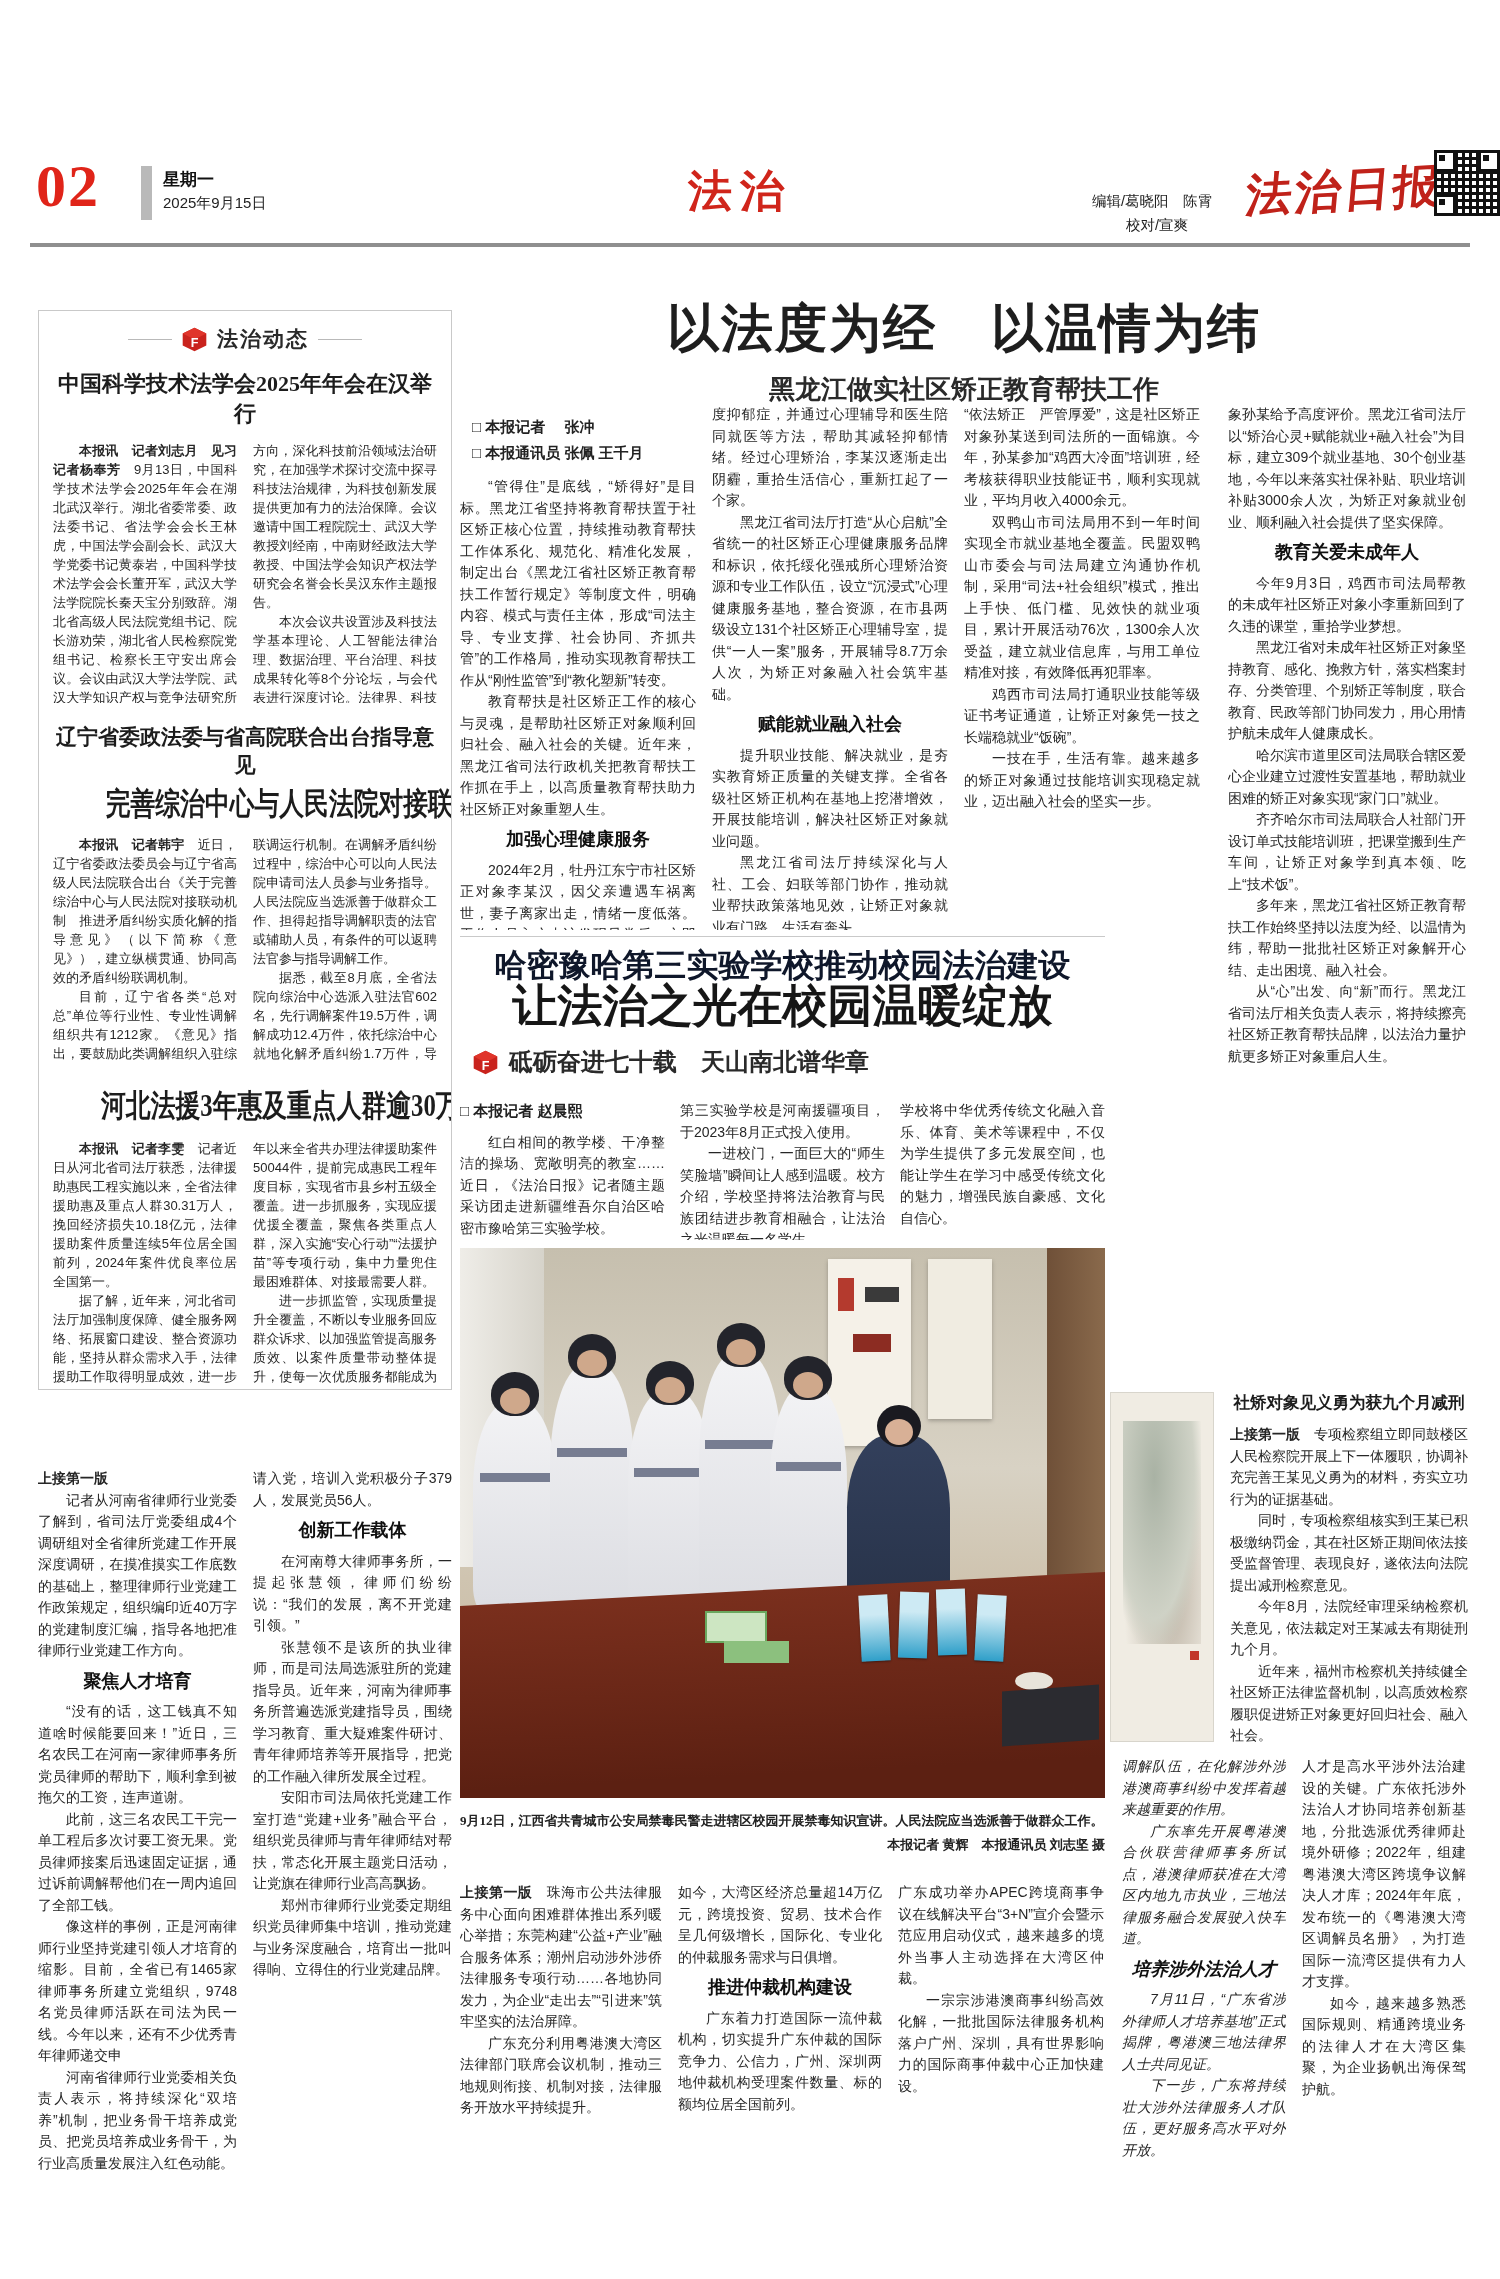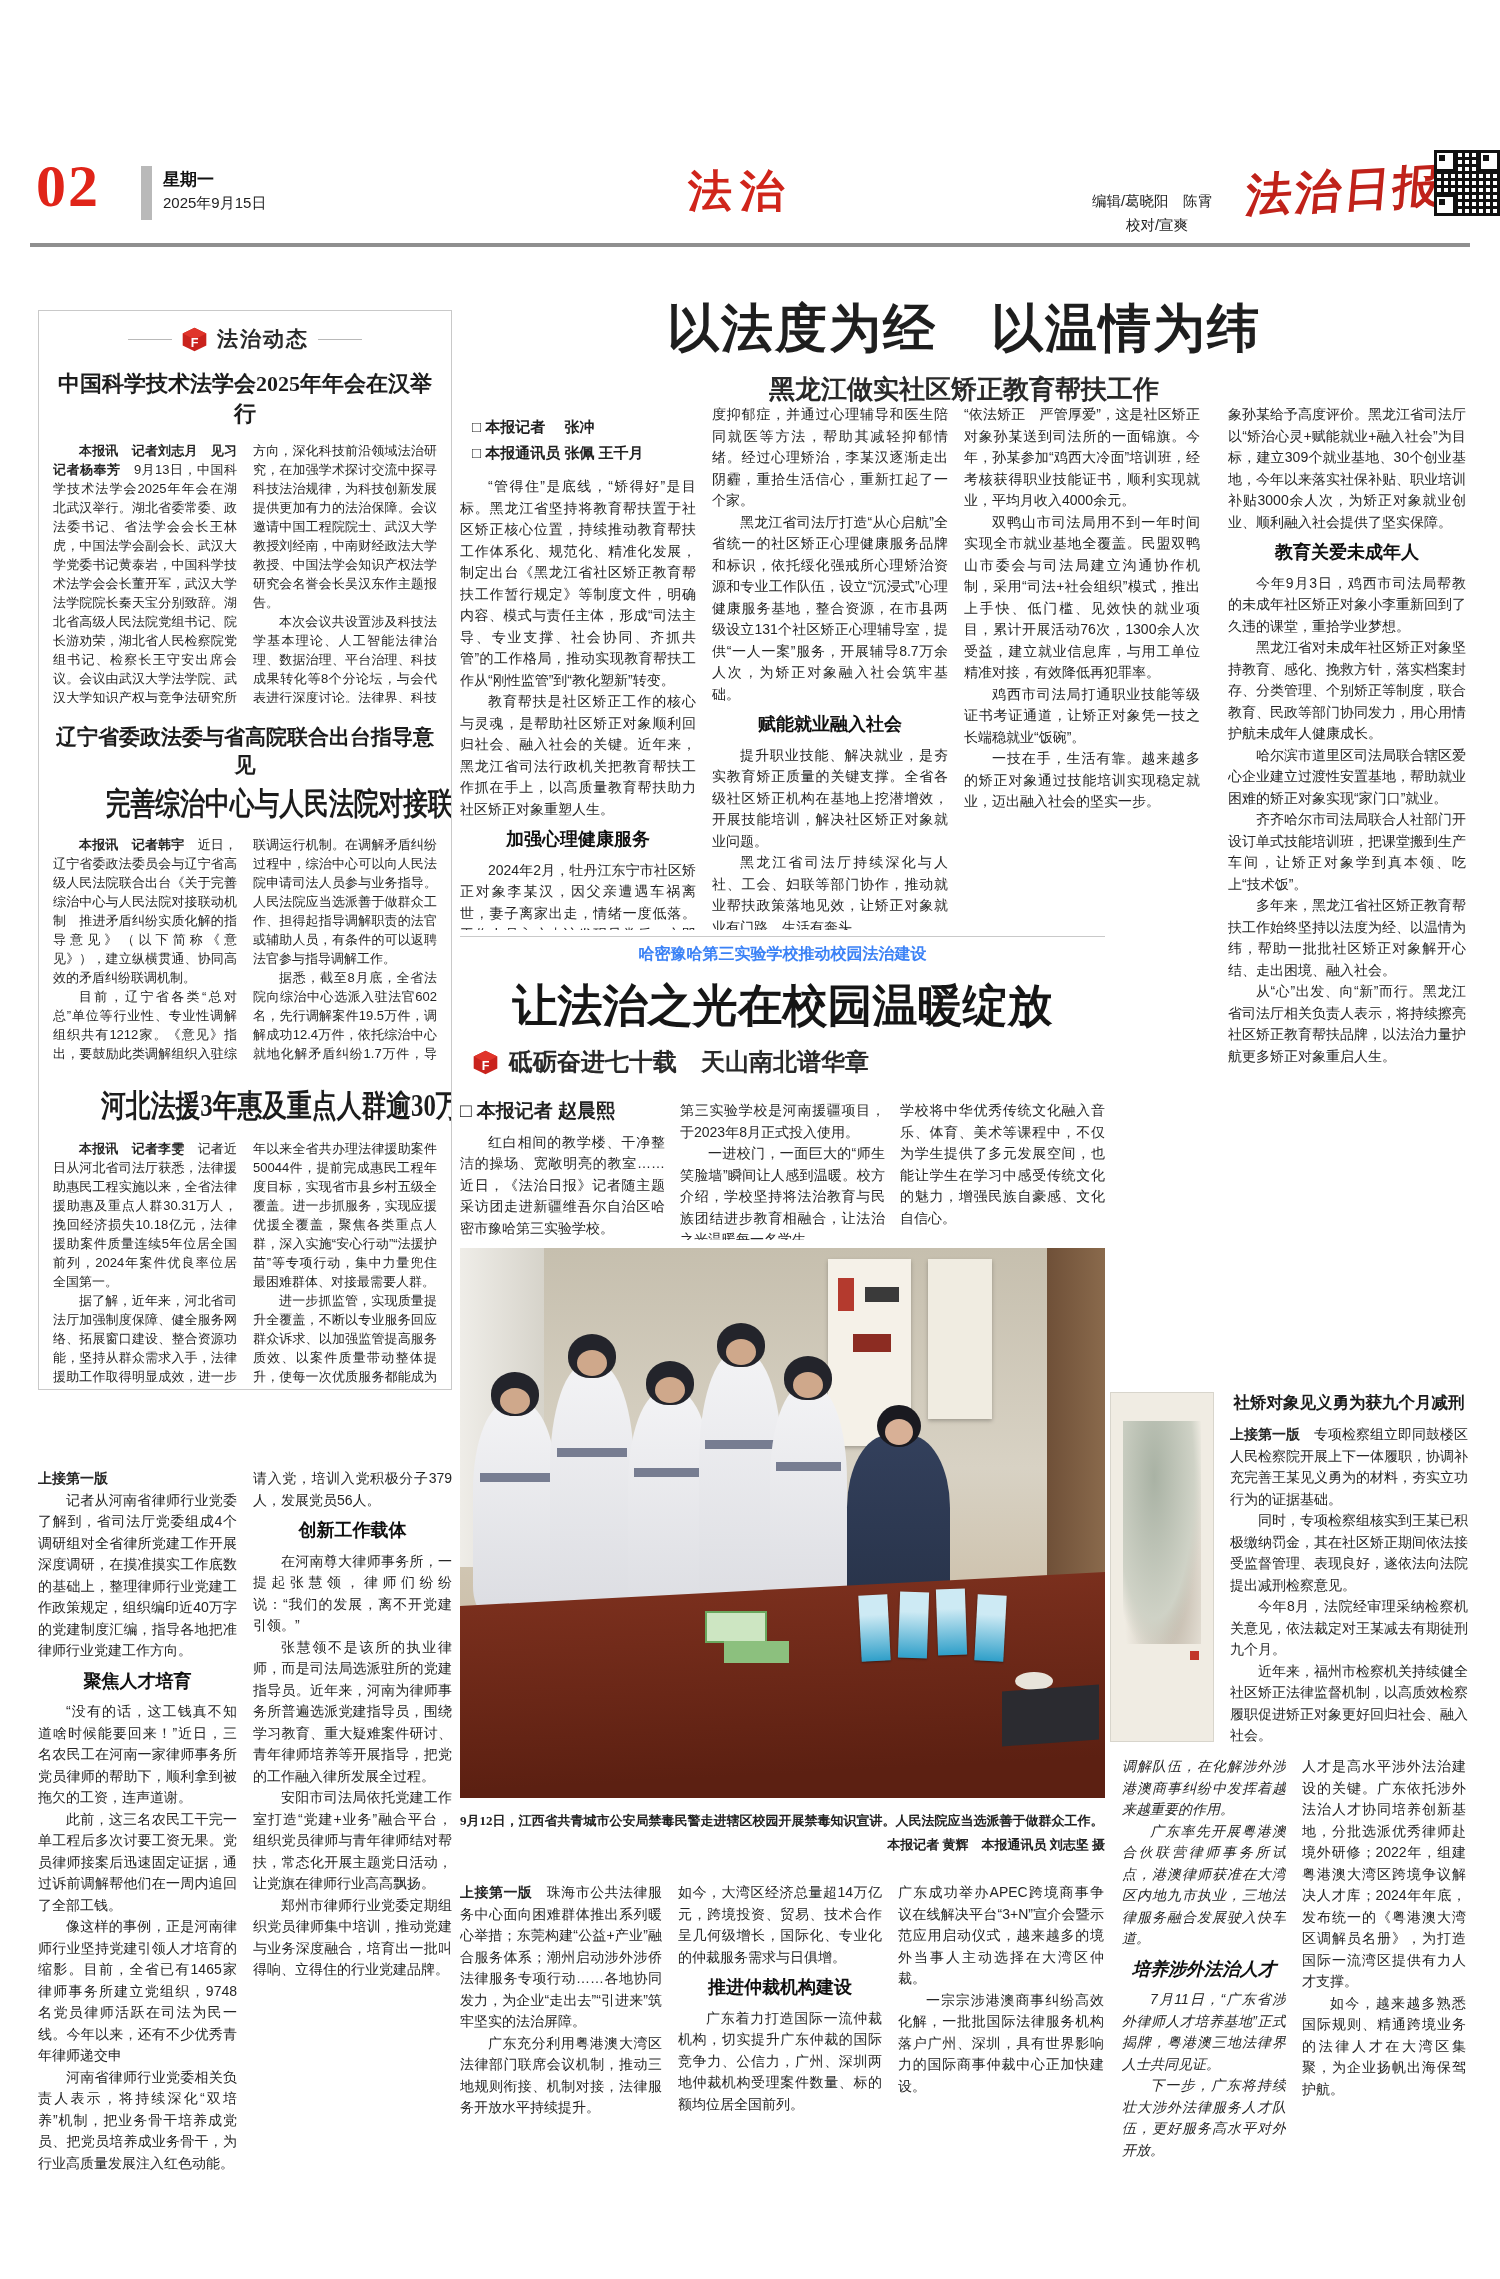--- a/index.html
+++ b/index.html
@@ -46,24 +46,24 @@
   .twocol .col{flex:1;font-size:13px;line-height:19px;}
   .kicker2{margin-top:20px;font-size:21px;font-weight:bold;}
   .h-a2{margin-top:4px;font-size:31px;font-weight:bold;white-space:nowrap;}
   .h-a3{margin-top:22px;font-size:31px;font-weight:bold;white-space:nowrap;}
   
   .mainhead{left:460px;top:294px;width:1008px;text-align:center;font-size:52px;font-weight:800;color:#1e1e1e;letter-spacing:2px;font-family:Liberation Mono, monospace;}
   .mainsub{left:460px;top:372px;width:1008px;text-align:center;font-size:26px;font-weight:600;color:#2a2a2a;}
   .bylines{left:472px;top:414px;width:320px;font-size:15px;font-weight:bold;line-height:26px;color:#222;}
   
   .campline{left:460px;top:936px;width:645px;height:1px;background:#c9c9c9;}
-  .campkicker{left:460px;top:944px;width:645px;text-align:center;font-size:16px;font-weight:bold;color:#3b82f6;}
+  .campkicker{left:460px;top:944px;width:645px;text-align:center;font-size:32px;font-weight:bold;color:#0f172a;}
   .camphead{left:460px;top:976px;width:645px;text-align:center;font-size:45px;font-weight:bold;color:#161616;}
   .campbadge{left:472px;top:1046px;display:flex;align-items:center;gap:10px;font-size:24px;font-weight:bold;color:#2a2a2a;}
-  .byline{font-weight:bold;font-size:19px;margin-bottom:10px;color:#222;}
+  .byline{font-weight:bold;font-size:15px;margin-bottom:10px;color:#222;}
   
   .photo{left:460px;top:1248px;width:645px;height:550px;overflow:hidden;
          background:linear-gradient(180deg,#c6bfae 0%,#d8d2c4 40%,#cfc4b0 60%,#c2b49c 100%);}
   .photo>div{position:absolute;}
   .ph-window{left:0;top:0;width:13%;height:58%;background:linear-gradient(90deg,#efede8,#d6d3ca);}
   .ph-scroll{left:57%;top:2%;width:13%;height:34%;background:#f5f1e8;box-shadow:0 2px 4px rgba(0,0,0,.25);}
   .ph-scroll i{position:absolute;display:block;background:#b43a2e;}
   .ph-scroll .m1{left:12%;top:10%;width:20%;height:18%;}
   .ph-scroll .m2{left:45%;top:15%;width:40%;height:8%;background:#3a3a3a;}
   .ph-scroll .m3{left:30%;top:40%;width:45%;height:10%;background:#8c2c22;}

